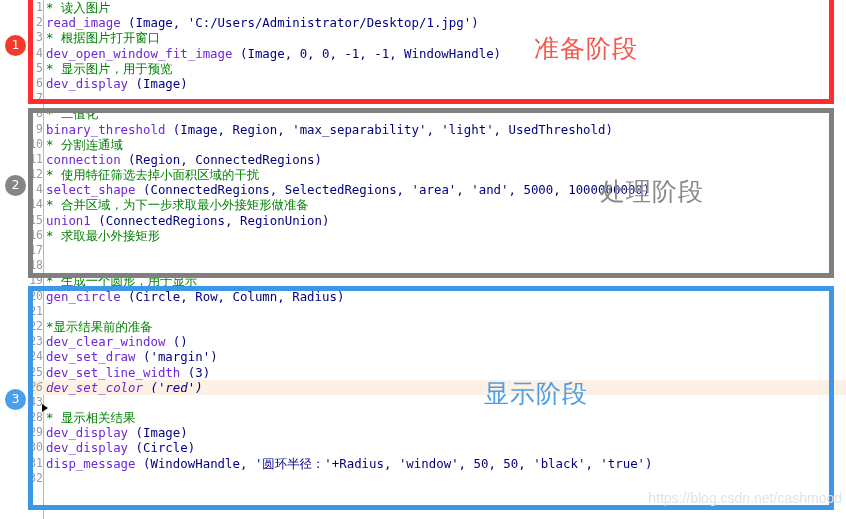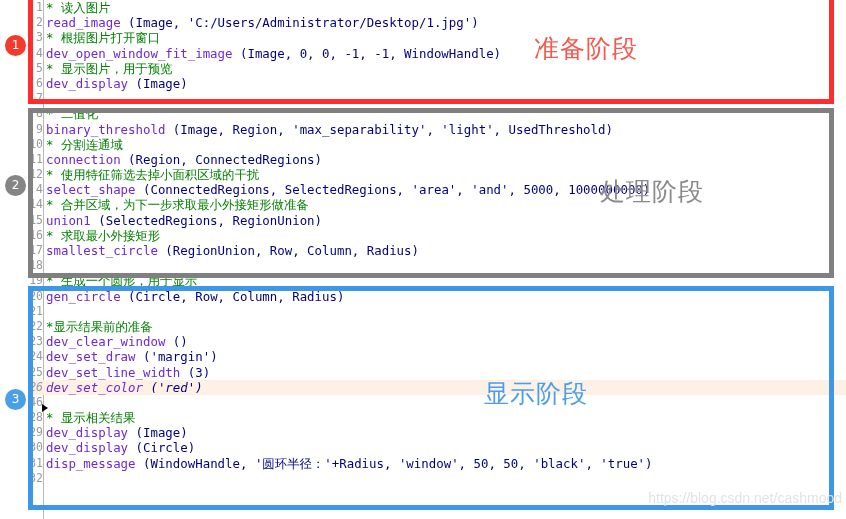--- a/index.html
+++ b/index.html
@@ -182,33 +182,33 @@
         <div class="cline"><span class="ln">5</span><span class="txt"><span class="cm">* </span><span class="cm cn">显示图片，用于预览</span></span></div>
         <div class="cline"><span class="ln">6</span><span class="txt"><span class="kw">dev_display</span><span class="pl"> (Image)</span></span></div>
         <div class="cline"><span class="ln">7</span><span class="txt"></span></div>
         <div class="cline"><span class="ln">8</span><span class="txt"><span class="cm">* </span><span class="cm cn">二值化</span></span></div>
         <div class="cline"><span class="ln">9</span><span class="txt"><span class="kw">binary_threshold</span><span class="pl"> (Image, Region, 'max_separability', 'light', UsedThreshold)</span></span></div>
         <div class="cline"><span class="ln">10</span><span class="txt"><span class="cm">* </span><span class="cm cn">分割连通域</span></span></div>
         <div class="cline"><span class="ln">11</span><span class="txt"><span class="kw">connection</span><span class="pl"> (Region, ConnectedRegions)</span></span></div>
         <div class="cline"><span class="ln">12</span><span class="txt"><span class="cm">* </span><span class="cm cn">使用特征筛选去掉小面积区域的干扰</span></span></div>
         <div class="cline"><span class="ln">4</span><span class="txt"><span class="kw">select_shape</span><span class="pl"> (ConnectedRegions, SelectedRegions, 'area', 'and', 5000, 1000000000)</span></span></div>
         <div class="cline"><span class="ln">14</span><span class="txt"><span class="cm">* </span><span class="cm cn">合并区域，为下一步求取最小外接矩形做准备</span></span></div>
-        <div class="cline"><span class="ln">15</span><span class="txt"><span class="kw">union1</span><span class="pl"> (SelectedRegions, RegionUnion)</span></span></div>
+        <div class="cline"><span class="ln">15</span><span class="txt"><span class="kw">union1</span><span class="pl"> (ConnectedRegions, RegionUnion)</span></span></div>
         <div class="cline"><span class="ln">16</span><span class="txt"><span class="cm">* </span><span class="cm cn">求取最小外接矩形</span></span></div>
-        <div class="cline"><span class="ln">17</span><span class="txt"><span class="kw">smallest_circle</span><span class="pl"> (RegionUnion, Row, Column, Radius)</span></span></div>
+        <div class="cline"><span class="ln">17</span></div>
         <div class="cline"><span class="ln">18</span><span class="txt"></span></div>
         <div class="cline"><span class="ln">19</span><span class="txt"><span class="cm">* </span><span class="cm cn">生成一个圆形，用于显示</span></span></div>
         <div class="cline"><span class="ln">20</span><span class="txt"><span class="kw">gen_circle</span><span class="pl"> (Circle, Row, Column, Radius)</span></span></div>
         <div class="cline"><span class="ln">21</span><span class="txt"></span></div>
         <div class="cline"><span class="ln">22</span><span class="txt"><span class="cm">*</span><span class="cm cn">显示结果前的准备</span></span></div>
         <div class="cline"><span class="ln">23</span><span class="txt"><span class="kw">dev_clear_window</span><span class="pl"> ()</span></span></div>
         <div class="cline"><span class="ln">24</span><span class="txt"><span class="kw">dev_set_draw</span><span class="pl"> ('margin')</span></span></div>
         <div class="cline"><span class="ln">25</span><span class="txt"><span class="kw">dev_set_line_width</span><span class="pl"> (3)</span></span></div>
         <div class="cline hl"><span class="ln">26</span><span class="txt"><span class="kw">dev_set_color</span><span class="pl"> ('red')</span></span></div>
-        <div class="cline"><span class="ln">46</span><span class="txt"></span></div>
+        <div class="cline"><span class="ln">43</span><span class="txt"></span></div>
         <div class="cline"><span class="ln">28</span><span class="txt"><span class="cm">* </span><span class="cm cn">显示相关结果</span></span></div>
         <div class="cline"><span class="ln">29</span><span class="txt"><span class="kw">dev_display</span><span class="pl"> (Image)</span></span></div>
         <div class="cline"><span class="ln">30</span><span class="txt"><span class="kw">dev_display</span><span class="pl"> (Circle)</span></span></div>
         <div class="cline"><span class="ln">31</span><span class="txt"><span class="kw">disp_message</span><span class="pl"> (WindowHandle, '</span><span class="pl cn">圆环半径：</span><span class="pl">'+Radius, 'window', 50, 50, 'black', 'true')</span></span></div>
         <div class="cline"><span class="ln">32</span><span class="txt"></span></div>
       </div>
   </div>
 
   <div class="box box-1"></div>
   <div class="box box-2"></div>

